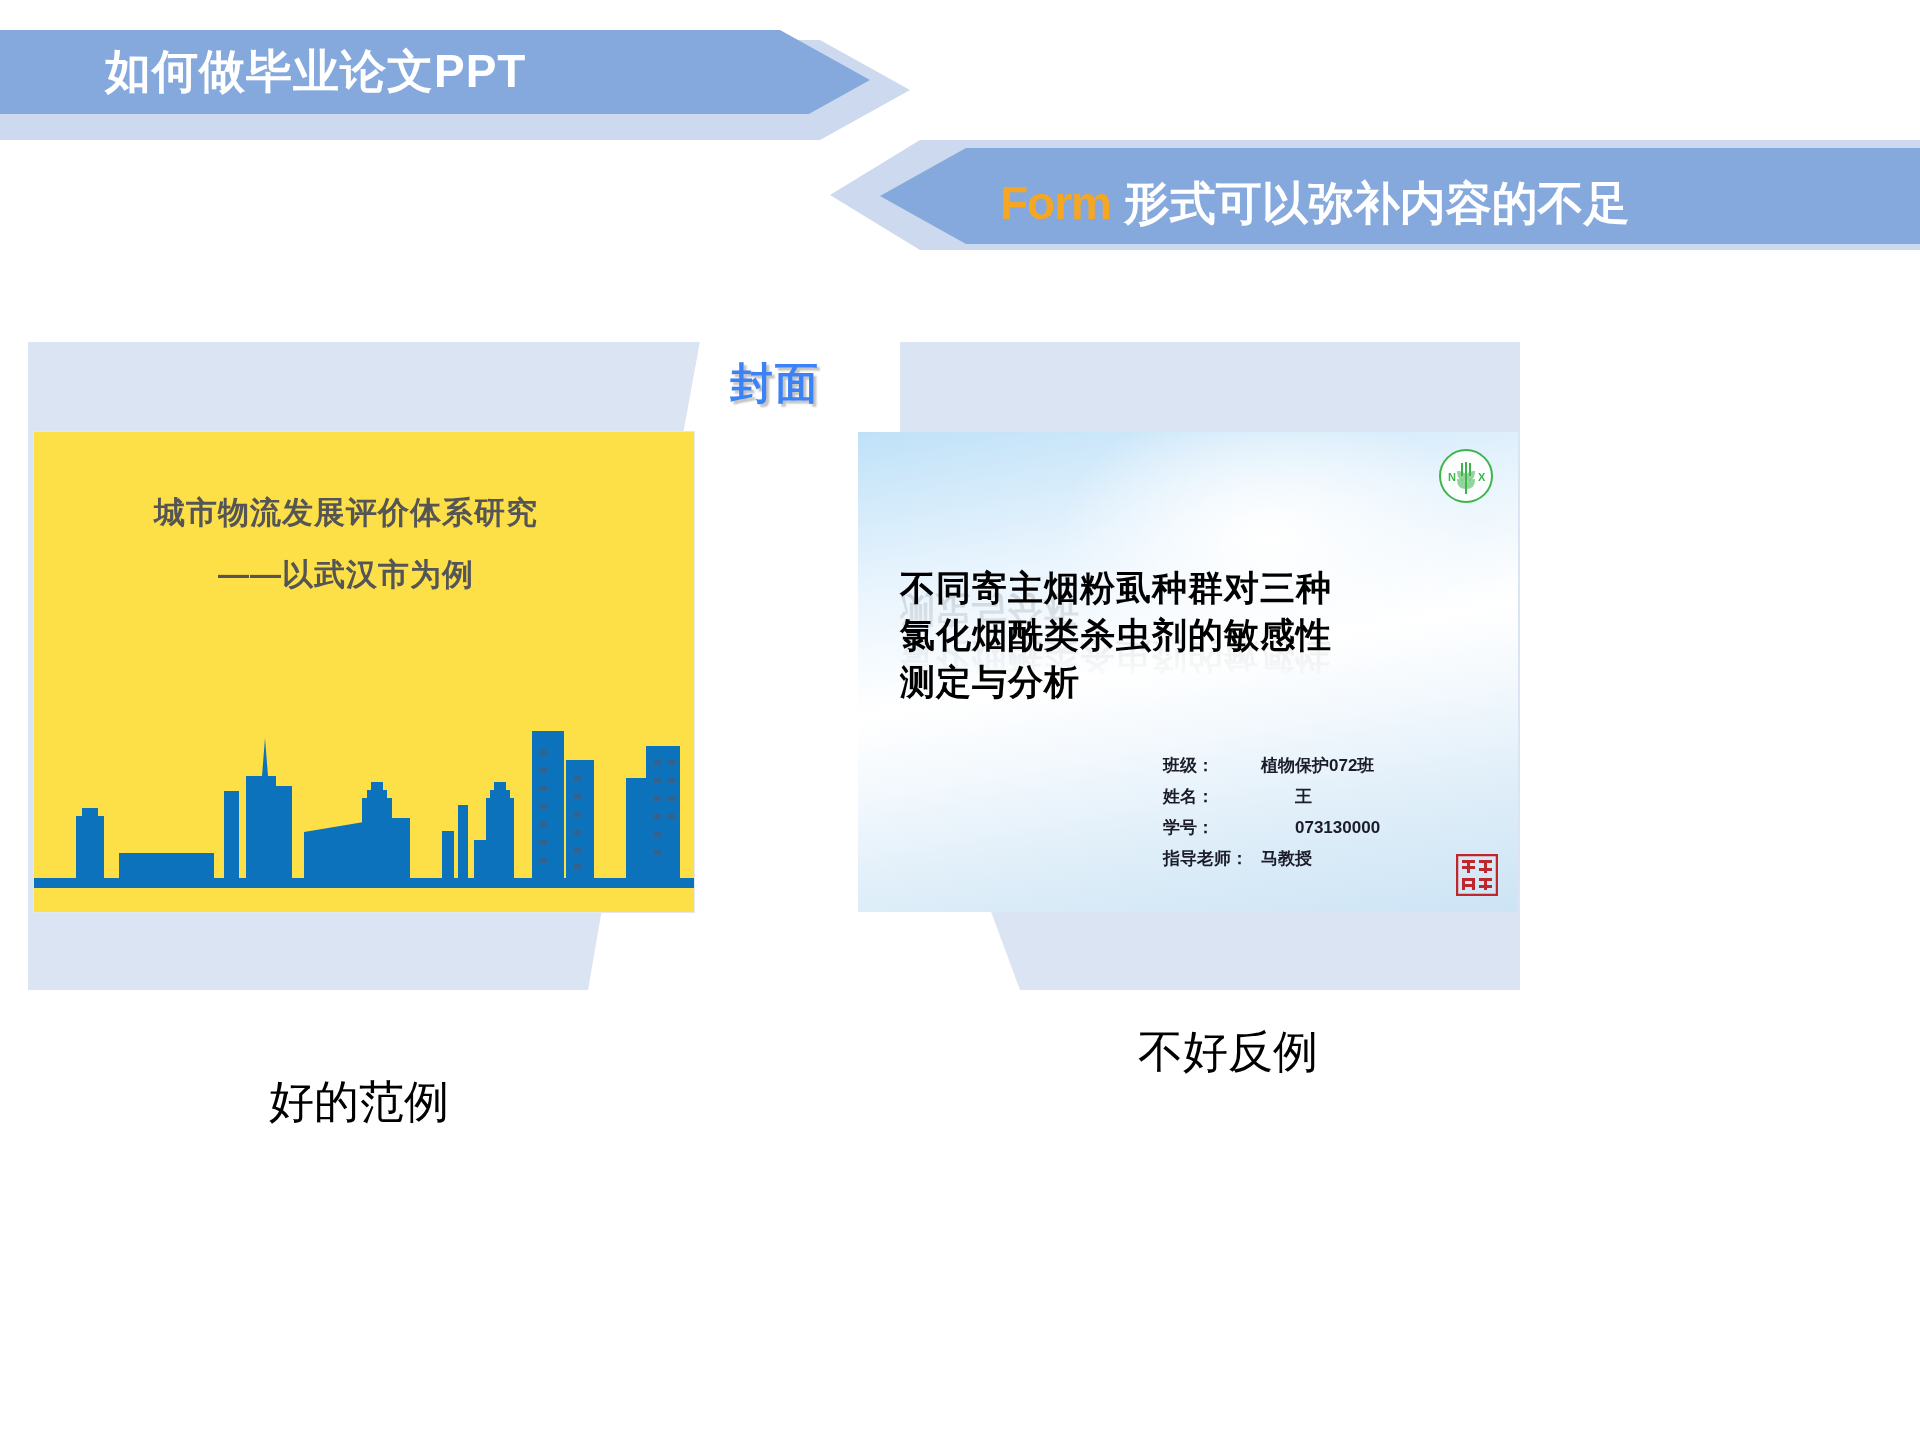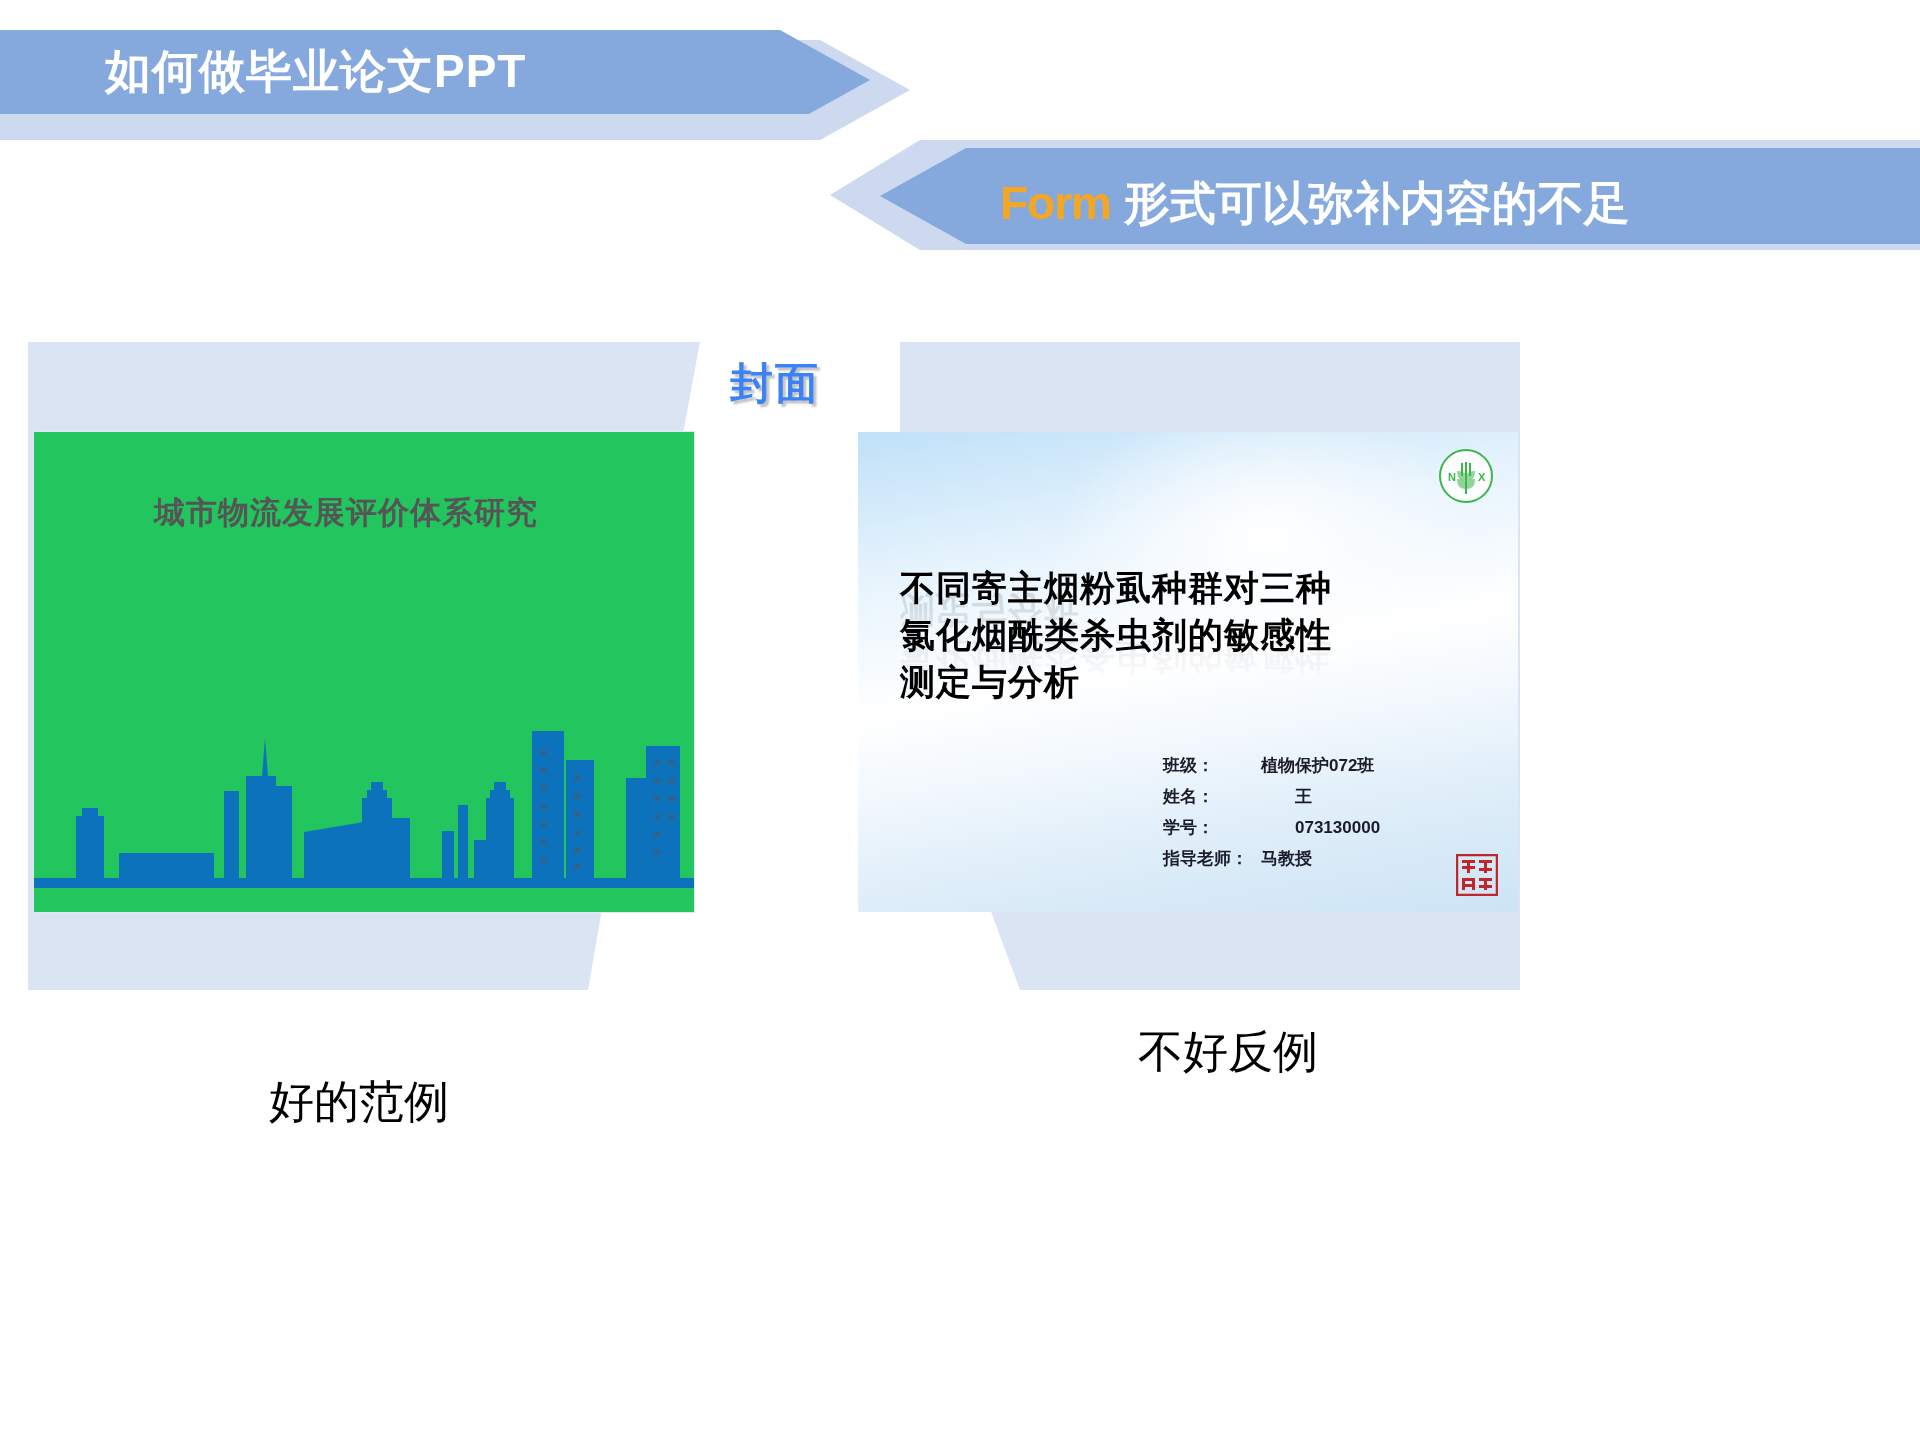--- a/index.html
+++ b/index.html
@@ -50,21 +50,21 @@
     background:#dbe4f2;
     clip-path:polygon(110px 0, 730px 0, 730px 648px, 230px 648px, 110px 324px);
   }
   .hex-mid-notch{
     position:absolute;left:640px;top:342px;width:260px;height:648px;
     background:#ffffff;
     clip-path:polygon(60px 0, 260px 0, 150px 324px, 260px 648px, 60px 648px, 0 324px);
   }
 
   
-  .slide{position:absolute;background:#22c55e;}
+  .slide{position:absolute;background:#fde047;}
 
   
   .slide-left{left:34px;top:432px;width:660px;height:480px;
               box-shadow:0 0 0 1px #e3e8f0;}
   .sl-title{
     position:absolute;left:0;right:36px;top:60px;text-align:center;
     font-size:31px;font-weight:bold;color:#555555;letter-spacing:1px;
   }
   .sl-sub{
     position:absolute;left:0;right:36px;top:122px;text-align:center;
@@ -133,20 +133,21 @@
     </div>
   </div>
 </div>
 
 <div class="hex-left-inner"></div>
 <div class="hex-right"></div>
 <div class="hex-mid-notch"></div>
 
 <div class="slide slide-left">
   <div class="sl-title">城市物流发展评价体系研究</div>
+  <div class="sl-sub">——以武汉市为例</div>
 
   <svg class="sl-skyline" viewBox="0 0 660 190" preserveAspectRatio="none">
     <g fill="#0b72bb">
       <rect x="0" y="180" width="660" height="10"></rect>
       <rect x="42" y="118" width="28" height="62"></rect>
       <rect x="48" y="110" width="16" height="10"></rect>
       <rect x="85" y="155" width="95" height="25"></rect>
       <rect x="190" y="93" width="15" height="87"></rect>
       <rect x="212" y="78" width="30" height="102"></rect>
       <polygon points="228,78 231,40 234,78"></polygon>

